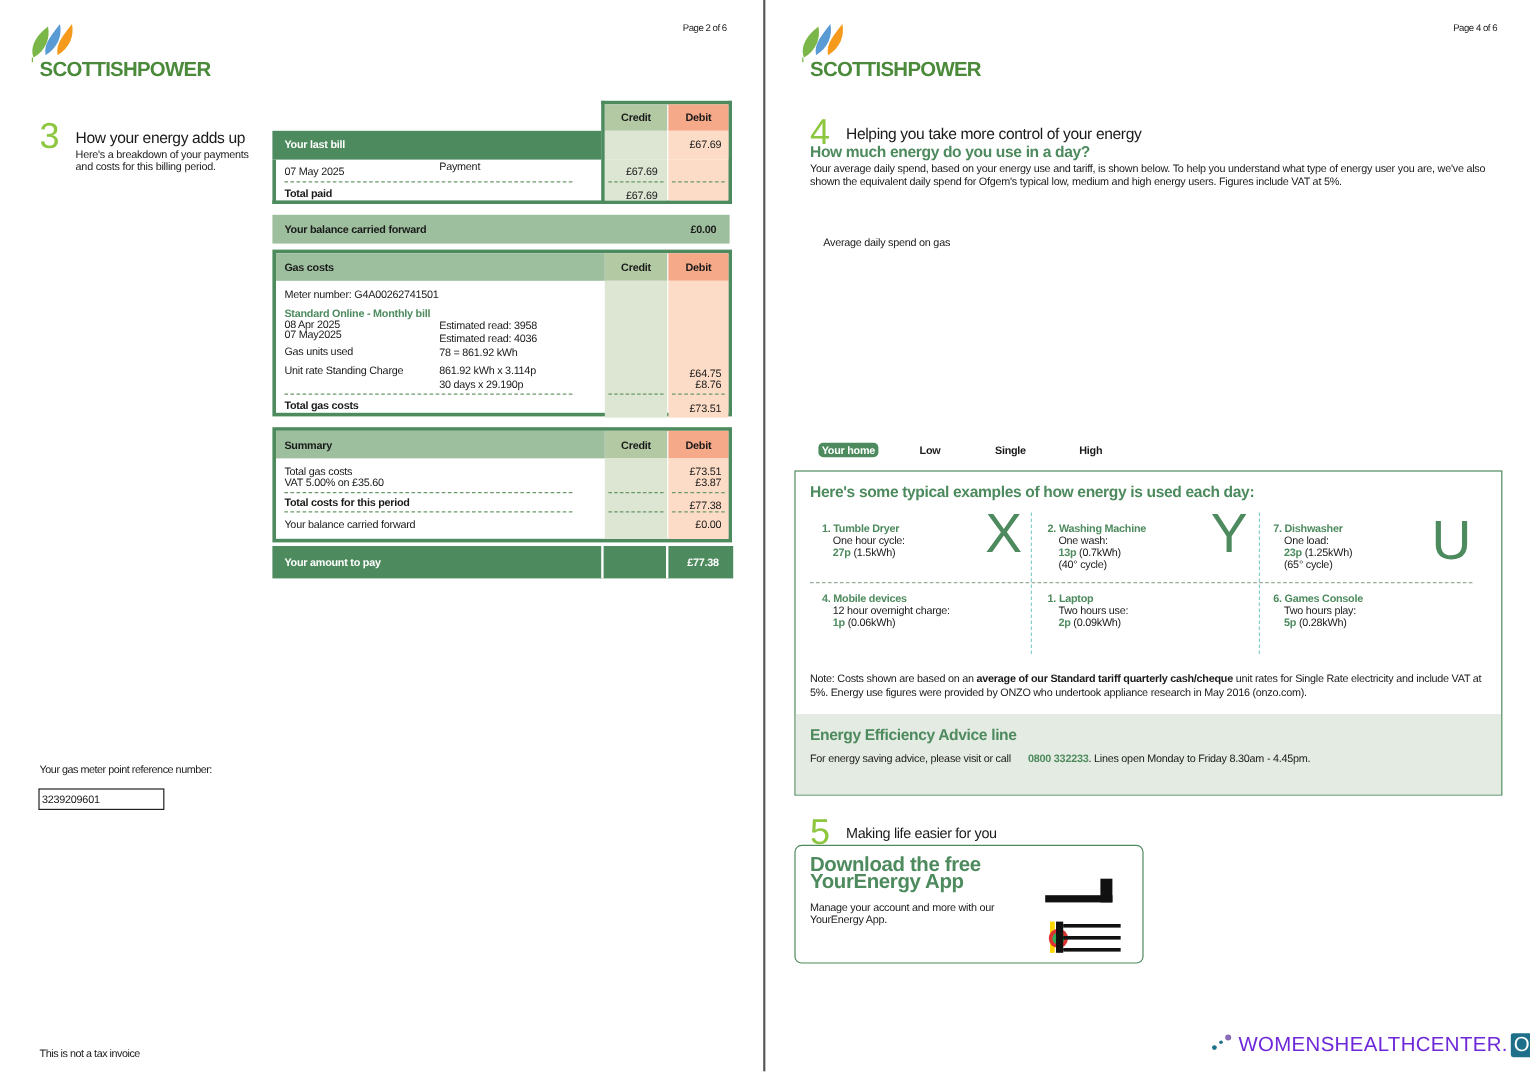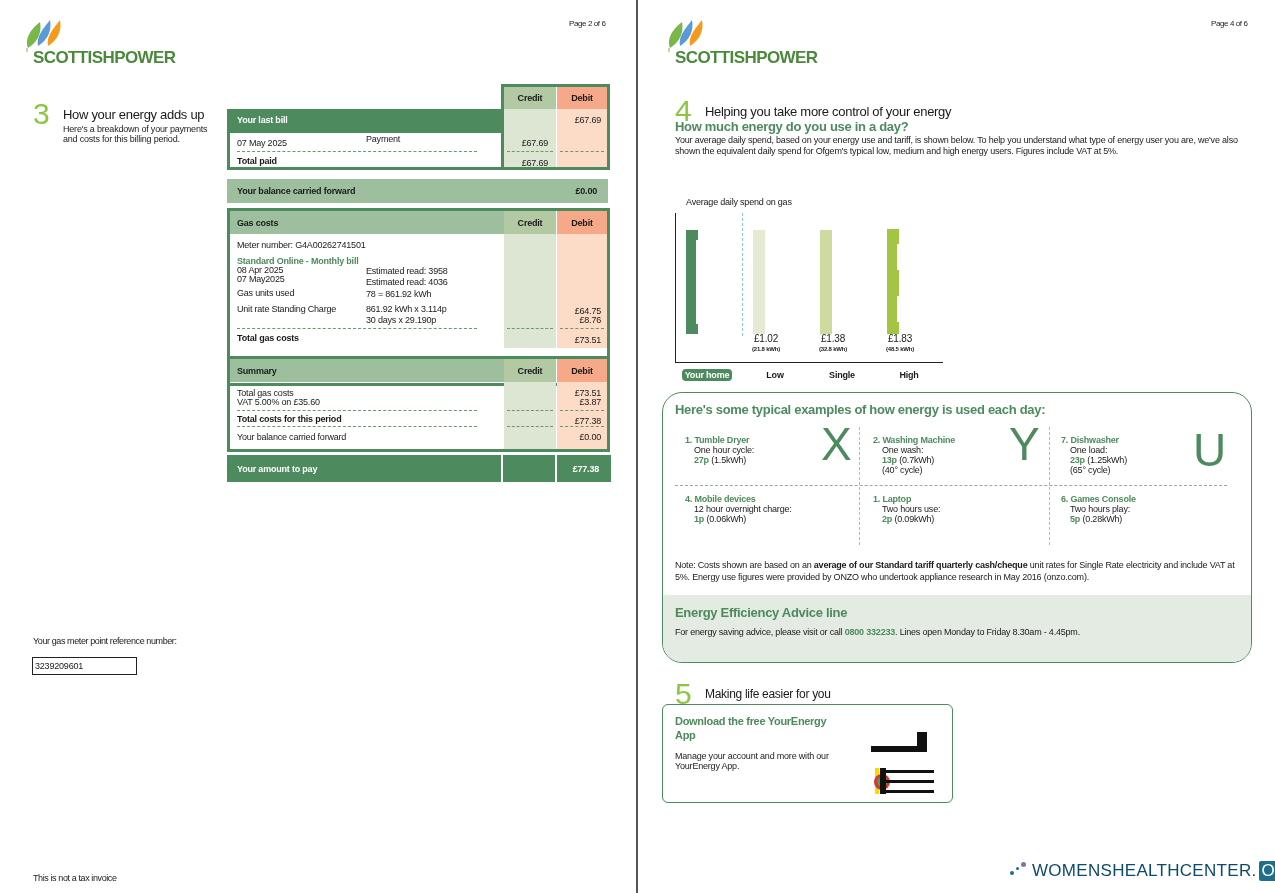--- a/index.html
+++ b/index.html
@@ -42,43 +42,43 @@
     .intro { position: absolute; left: 37px; top: 135px; width: 590px; font-size: 9px; line-height: 11px; }
     .chart-title { position: absolute; left: 48px; top: 197px; font-size: 9px; }
     .chart-area { position: absolute; left: 37px; top: 213px; width: 268px; height: 150px; border-left: 1px solid #222; border-bottom: 1px solid #222; }
     .chart-sep { position: absolute; left: 66px; top: 0; height: 123px; border-left: 1px dashed #8cc; }
     .bar { position: absolute; bottom: 27px; width: 12px; }
     .bar-val { position: absolute; font-size: 10px; text-align: center; width: 50px; }
     .bar-kwh { position: absolute; font-size: 6px; font-weight: bold; text-align: center; width: 50px; }
     .cat-label { position: absolute; top: 370px; font-size: 9px; font-weight: bold; text-align: center; width: 56px; }
     .cat-home { background: #4d8a5e; color: #fff; border-radius: 4px; padding: 1px 3px; }
 
-    .examples-box { position: absolute; left: 24px; top: 392px; width: 590px; height: 271px; border: 1.5px solid #4d8a5e; border-radius: 20px; overflow: hidden; }
+    .examples-box { position: absolute; left: 24px; top: 392px; width: 590px; height: 271px; border: 1.5px solid #4d8a5e; border-radius: 0; overflow: hidden; }
     .ex-title { position: absolute; left: 12px; top: 9px; font-size: 13px; color: #4d8a5e; font-weight: bold; letter-spacing: -0.3px; }
     .ex-item { position: absolute; font-size: 9px; line-height: 10px; }
     .ex-name { color: #4d8a5e; font-weight: bold; }
     .ex-detail { padding-left: 9px; }
     .ex-cost { color: #4d8a5e; font-weight: bold; }
     .vsep { position: absolute; border-left: 1px dashed #8cc; }
     .hsep { position: absolute; border-top: 1px dashed #9a9; }
     .glyph { position: absolute; font-size: 46px; color: #4d8a5e; font-family: "Liberation Sans", sans-serif; line-height: 46px; }
     .note { position: absolute; left: 12px; top: 166px; width: 570px; font-size: 9px; line-height: 12px; }
     .advice { position: absolute; left: 0; top: 202px; width: 100%; height: 69px; background: #e4ebe2; }
     .advice-title { position: absolute; left: 12px; top: 10px; font-size: 13px; color: #4d8a5e; font-weight: bold; letter-spacing: -0.3px; }
     .advice-text { position: absolute; left: 12px; top: 32px; font-size: 9px; }
-    .advice-phone { color: #4d8a5e; font-weight: bold; }
+    .advice-phone { color: #4d8a5e; font-weight: bold; margin-left: 12px; }
 
     .app-box { position: absolute; left: 24px; top: 704px; width: 291px; height: 99px; border: 1.5px solid #4d8a5e; border-radius: 6px; }
-    .app-title { position: absolute; left: 12px; top: 9px; font-size: 11px; line-height: 14px; color: #4d8a5e; font-weight: bold; width: 160px; letter-spacing: -0.3px; }
+    .app-title { position: absolute; left: 12px; top: 9px; font-size: 17px; line-height: 14px; color: #4d8a5e; font-weight: bold; width: 160px; letter-spacing: -0.3px; }
     .app-desc { position: absolute; left: 12px; top: 46px; font-size: 9px; line-height: 10px; width: 170px; }
     .app-img { position: absolute; left: 206px; top: 27px; width: 65px; height: 65px; }
     .footer { position: absolute; left: 7px; top: 852px; font-size: 8.5px; letter-spacing: -0.35px; white-space: nowrap; }
     .watermark { position: absolute; left: 372px; top: 861px; display: flex; align-items: center; gap: 2px; }
     .wm-dots { width: 20px; height: 18px; position: relative; }
-    .wm-text { font-size: 17px; color: #0c4a6e; letter-spacing: 0.3px; }
+    .wm-text { font-size: 17px; color: #6d28d9; letter-spacing: 0.3px; }
     .wm-org { background: #1d6f8a; color: #fff; font-size: 17px; padding: 0 3px; border-radius: 2px; }
   </style>
 </head>
 <body>
 
 <div class="page" id="page-left">
   <div class="page-num" style="left:569px;">Page 2 of 6</div>
 
   <div class="logo" style="left:24px; top:18px; width:160px; height:54px;">
     <svg width="46" height="34" viewBox="0 0 46 34">
@@ -116,21 +116,21 @@
     <div class="dash" style="left:333px; top:67px; width:44px;"></div>
     <div class="cell bold" style="left:10px; top:72px;">Total paid</div>
     <div class="cell right" style="left:277px; top:74px; width:44px;">£67.69</div>
   </div>
 
   <div class="blk green-light" style="top:179px; height:24px; width:381px;">
     <div class="cell bold" style="left:10px; top:7px;">Your balance carried forward</div>
     <div class="cell bold right" style="left:320px; top:7px; width:50px;">£0.00</div>
   </div>
 
-  <div class="blk boxed" style="top:208px; height:178px;">
+  <div class="blk boxed" style="top:208px; height:139px;">
     <div class="green-light" style="position:absolute; left:0; top:0; width:274px; height:23px;"></div>
     <div class="cell bold" style="left:7px; top:7px;">Gas costs</div>
     <div class="credit-hdr" style="position:absolute; left:274px; top:0; width:52px; height:23px;"></div>
     <div class="debit-hdr" style="position:absolute; left:327px; top:0; width:50px; height:23px;"></div>
     <div class="hdrcell" style="left:274px; top:7px; width:52px; text-align:center;">Credit</div>
     <div class="hdrcell" style="left:327px; top:7px; width:50px; text-align:center;">Debit</div>
     <div class="credit-col" style="position:absolute; left:274px; top:23px; width:52px; height:114px;"></div>
     <div class="debit-col" style="position:absolute; left:327px; top:23px; width:50px; height:114px;"></div>
 
     <div class="cell" style="left:7px; top:29px;">Meter number: G4A00262741501</div>
@@ -205,38 +205,20 @@
     </svg>
     <span class="logo-text">SCOTTISHPOWER</span>
   </div>
 
   <div class="sec-num" style="left:37px; top:97px;">4</div>
   <div class="sec-title" style="left:67px; top:104px;">Helping you take more control of your energy</div>
   <div class="subhead">How much energy do you use in a day?</div>
   <div class="intro">Your average daily spend, based on your energy use and tariff, is shown below. To help you understand what type of energy user you are, we've also shown the equivalent daily spend for Ofgem's typical low, medium and high energy users. Figures include VAT at 5%.</div>
 
   <div class="chart-title">Average daily spend on gas</div>
-  <div class="chart-area">
-    <div class="chart-sep"></div>
-    <div class="bar" style="left:10px; height:104px; background:#4d8a5e; bottom:28px;">
-      <div style="position:absolute; right:0; top:10px; width:2px; height:84px; background:#fff;"></div>
-    </div>
-    <div class="bar" style="left:77px; height:104px; background:#e5ead2; bottom:28px;"></div>
-    <div class="bar" style="left:144px; height:104px; background:#cddb9e; bottom:28px;"></div>
-    <div class="bar" style="left:211px; height:105px; background:#a4c443; bottom:28px;">
-      <div style="position:absolute; right:0; top:15px; width:2px; height:26px; background:#fff;"></div>
-      <div style="position:absolute; right:0; top:67px; width:2px; height:26px; background:#fff;"></div>
-    </div>
-    <div class="bar-val" style="left:65px; top:120px;">£1.02</div>
-    <div class="bar-kwh" style="left:65px; top:133px;">(21.8 kWh)</div>
-    <div class="bar-val" style="left:132px; top:120px;">£1.38</div>
-    <div class="bar-kwh" style="left:132px; top:133px;">(32.8 kWh)</div>
-    <div class="bar-val" style="left:199px; top:120px;">£1.83</div>
-    <div class="bar-kwh" style="left:199px; top:133px;">(48.5 kWh)</div>
-  </div>
   <div class="cat-label" style="left:41px;"><span class="cat-home">Your home</span></div>
   <div class="cat-label" style="left:109px;">Low</div>
   <div class="cat-label" style="left:176px;">Single</div>
   <div class="cat-label" style="left:243px;">High</div>
 
   <div class="examples-box">
     <div class="ex-title">Here's some typical examples of how energy is used each day:</div>
 
     <div class="vsep" style="left:196px; top:34px; height:118px;"></div>
     <div class="vsep" style="left:386px; top:34px; height:118px;"></div>

